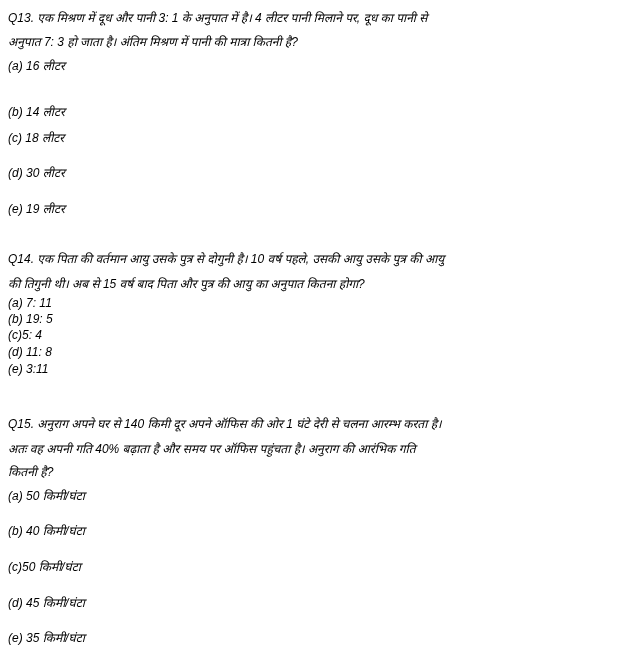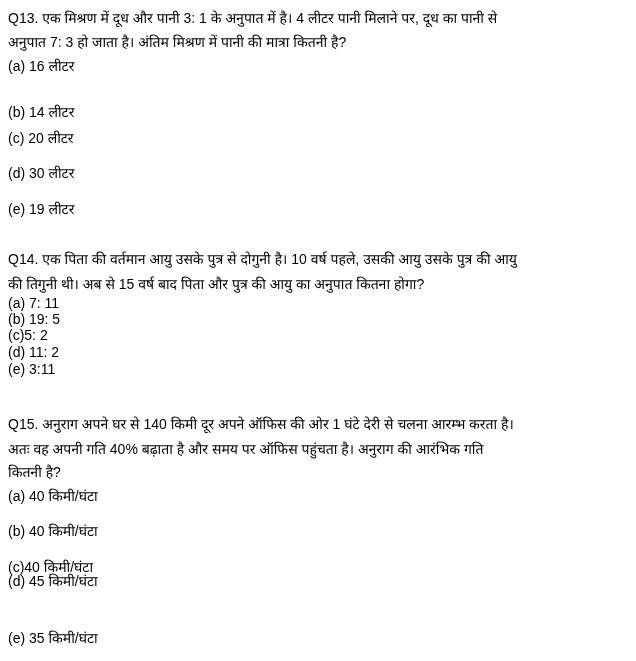--- a/index.html
+++ b/index.html
@@ -14,48 +14,49 @@
       overflow: hidden;
       color: #000000;
       font-family: "Liberation Sans", "DejaVu Sans", sans-serif;
       font-size: 14px;
     }
     .line {
       position: absolute;
       left: 8px;
       white-space: nowrap;
       line-height: 18px;
-      font-size: 14px;
+      font-size: 12px;
+      font-style: italic;
     }
   </style>
 </head>
 <body>
 
 <div>
   <div class="line" style="top:9px">Q13. एक मिश्रण में दूध और पानी 3: 1 के अनुपात में है। 4 लीटर पानी मिलाने पर, दूध का पानी से</div>
   <div class="line" style="top:33px">अनुपात 7: 3 हो जाता है। अंतिम मिश्रण में पानी की मात्रा कितनी है?</div>
   <div class="line" style="top:57px">(a) 16 लीटर</div>
   <div class="line" style="top:103px">(b) 14 लीटर</div>
-  <div class="line" style="top:129px">(c) 20 लीटर</div>
+  <div class="line" style="top:129px">(c) 18 लीटर</div>
   <div class="line" style="top:164px">(d) 30 लीटर</div>
   <div class="line" style="top:200px">(e) 19 लीटर</div>
 </div>
 
 <div>
   <div class="line" style="top:250px">Q14. एक पिता की वर्तमान आयु उसके पुत्र से दोगुनी है। 10 वर्ष पहले, उसकी आयु उसके पुत्र की आयु</div>
   <div class="line" style="top:275px">की तिगुनी थी। अब से 15 वर्ष बाद पिता और पुत्र की आयु का अनुपात कितना होगा?</div>
   <div class="line" style="top:295px; line-height:16px">(a) 7: 11</div>
   <div class="line" style="top:311px; line-height:16px">(b) 19: 5</div>
-  <div class="line" style="top:327px; line-height:16px">(c)5: 2</div>
-  <div class="line" style="top:344px; line-height:16px">(d) 11: 2</div>
+  <div class="line" style="top:327px; line-height:16px">(c)5: 4</div>
+  <div class="line" style="top:344px; line-height:16px">(d) 11: 8</div>
   <div class="line" style="top:361px; line-height:16px">(e) 3:11</div>
 </div>
 
 <div>
   <div class="line" style="top:415px">Q15. अनुराग अपने घर से 140 किमी दूर अपने ऑफिस की ओर 1 घंटे देरी से चलना आरम्भ करता है।</div>
   <div class="line" style="top:440px">अतः वह अपनी गति 40% बढ़ाता है और समय पर ऑफिस पहुंचता है। अनुराग की आरंभिक गति</div>
   <div class="line" style="top:463px">कितनी है?</div>
-  <div class="line" style="top:487px">(a) 40 किमी/घंटा</div>
+  <div class="line" style="top:487px">(a) 50 किमी/घंटा</div>
   <div class="line" style="top:522px">(b) 40 किमी/घंटा</div>
-  <div class="line" style="top:558px">(c)40 किमी/घंटा</div>
-  <div class="line" style="top:572px">(d) 45 किमी/घंटा</div>
+  <div class="line" style="top:558px">(c)50 किमी/घंटा</div>
+  <div class="line" style="top:594px">(d) 45 किमी/घंटा</div>
   <div class="line" style="top:629px">(e) 35 किमी/घंटा</div>
 </div>
 
 </body></html>

